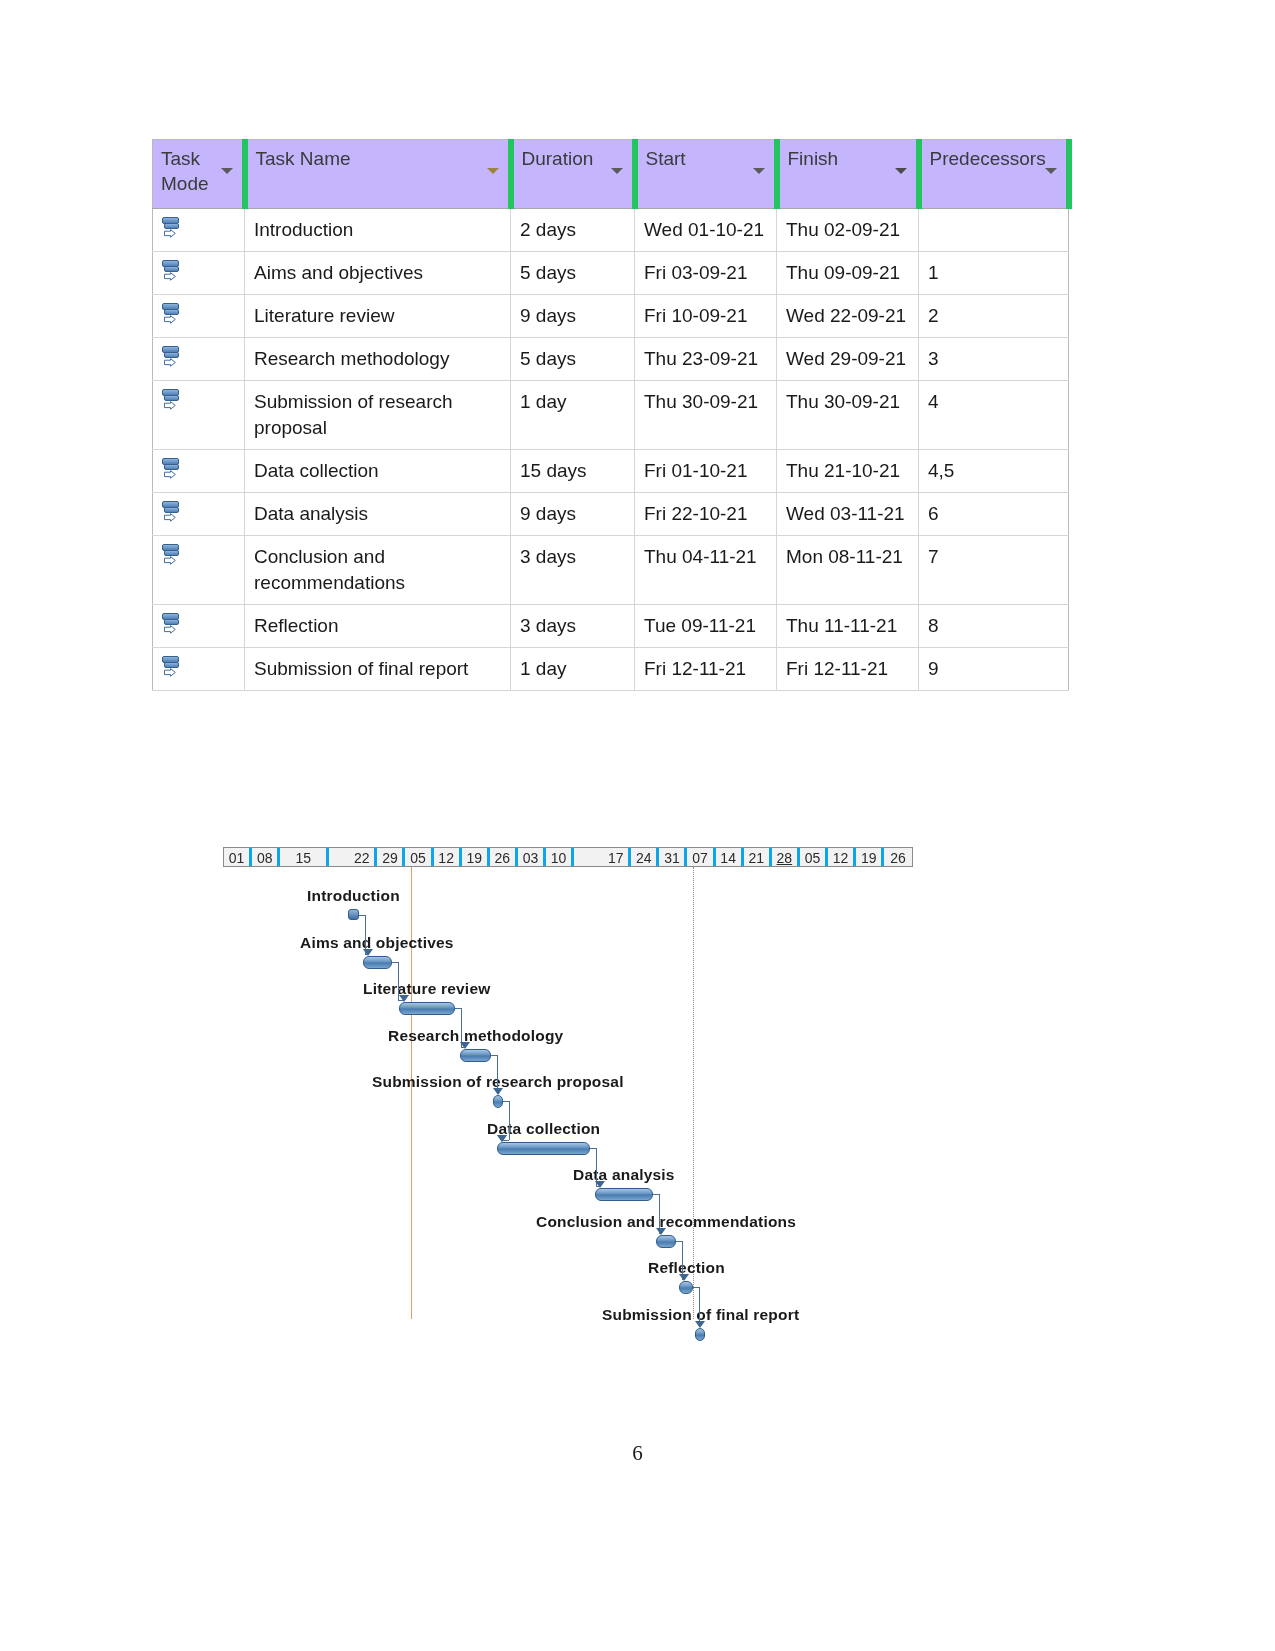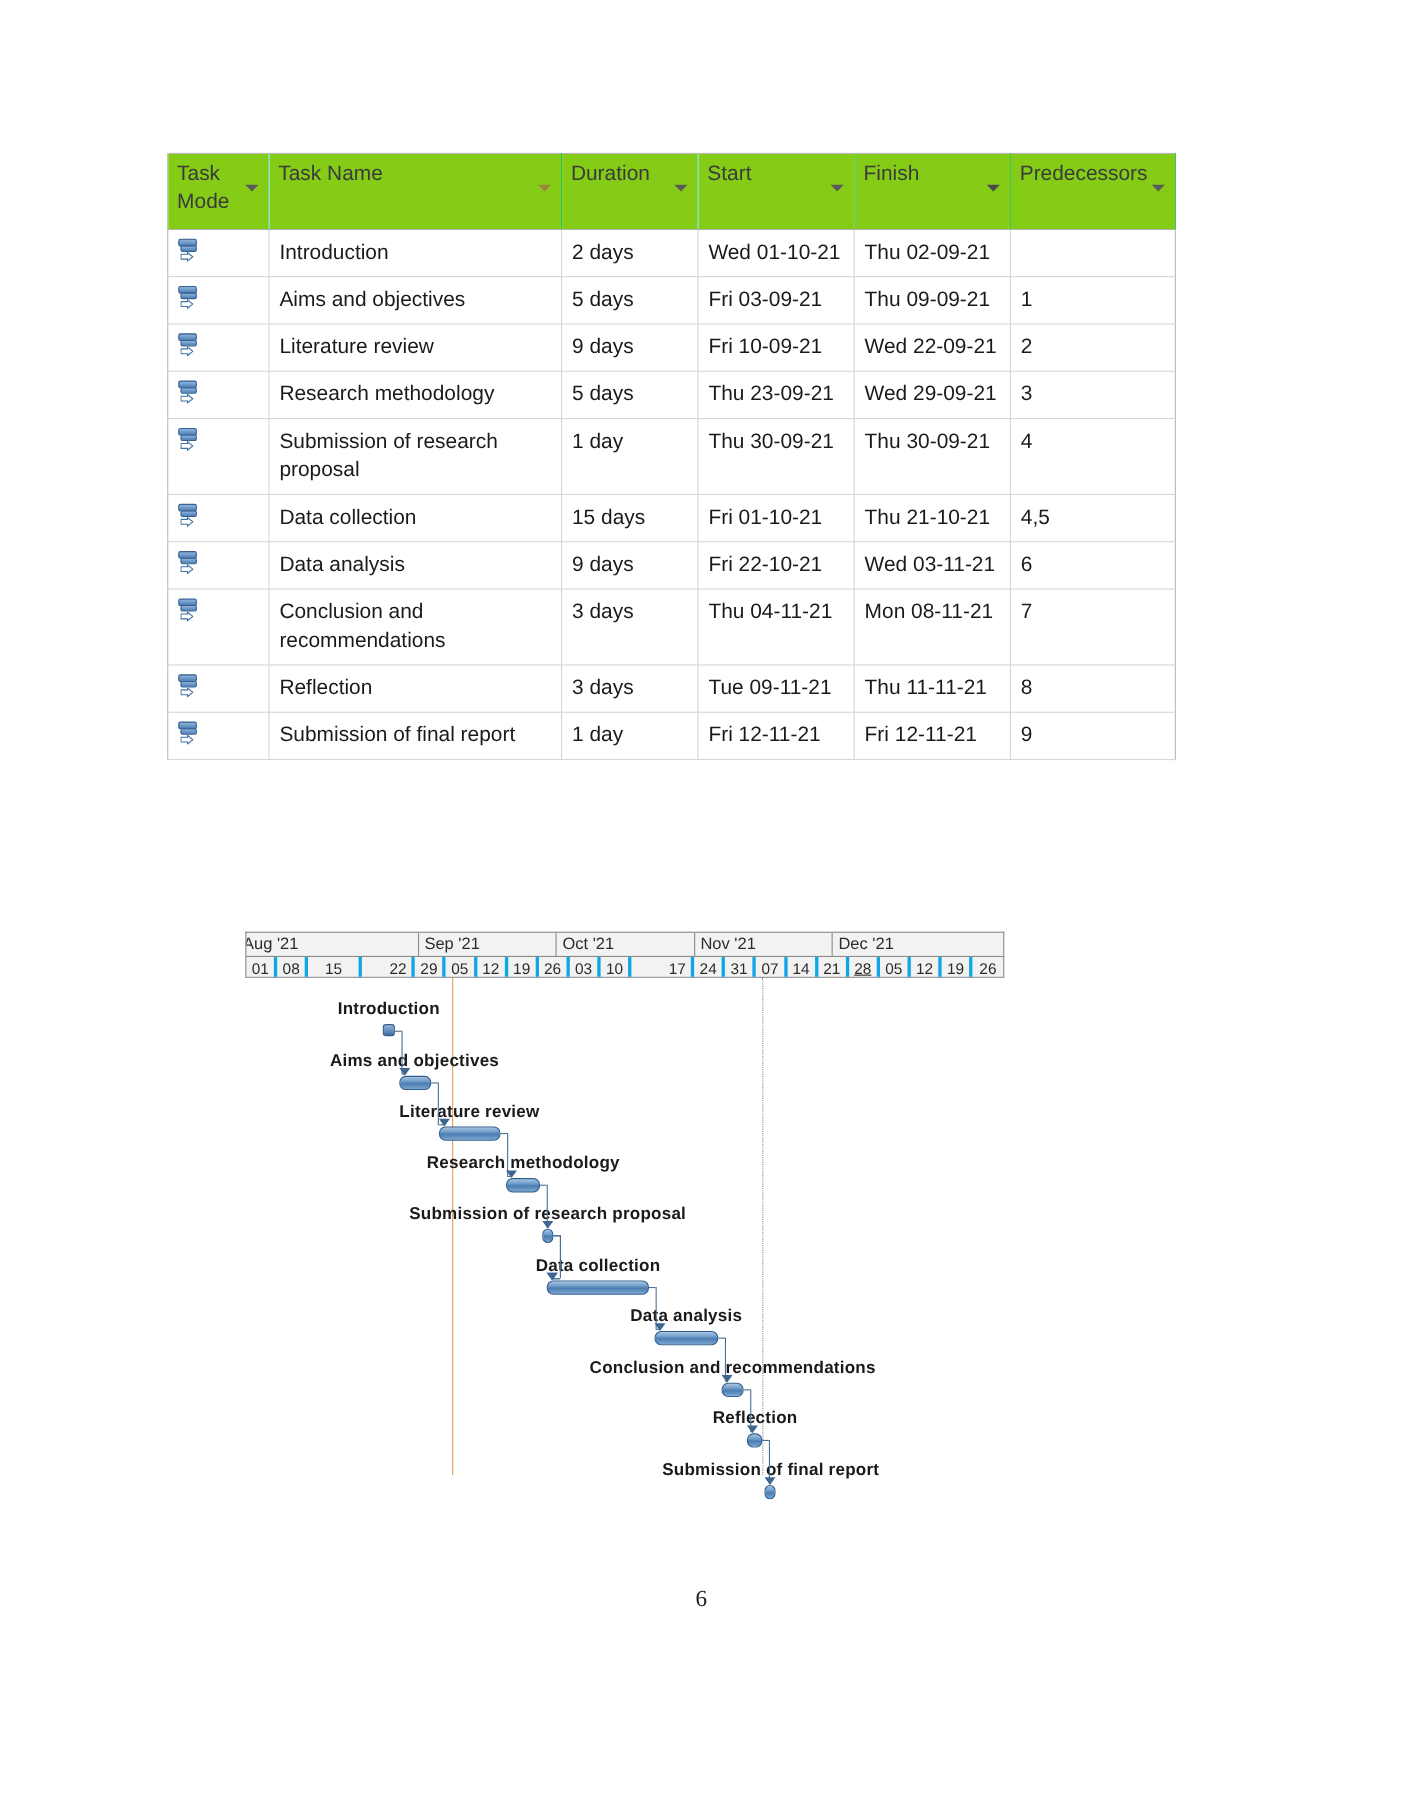--- a/index.html
+++ b/index.html
@@ -18,22 +18,22 @@
   #grid col.c-mode{width:92px}
   #grid col.c-name{width:266px}
   #grid col.c-dur{width:124px}
   #grid col.c-start{width:142px}
   #grid col.c-finish{width:142px}
   #grid col.c-pred{width:150px}
 
   #grid th{
     height:62px;padding:6px 8px 0 8px;vertical-align:top;text-align:left;
     font-weight:normal;font-size:19px;color:#3b3b3b;
-    border-right:1px solid #22c55e;border-bottom:1px solid #a8a8a8;
-    background:#84cc16;position:relative;
+    border-right:6px solid #22c55e;border-bottom:1px solid #a8a8a8;
+    background:#c4b5fd;position:relative;
   }
   #grid th:first-child{border-left:1px solid #b9b9b9;}
   th.hdr-name{
     background:linear-gradient(to bottom,#fdf0b9 0%,#fde89a 42%,#fcd863 100%);
     color:#8a7430;border-right:1px solid #d9bc57;
   }
   th.hdr-finish{
     background:#fcd34a;color:#4a4a4a;
     border-right:1px solid #d9bc57;border-left:1px solid #d9bc57;
   }
@@ -332,27 +332,20 @@
         <td class="cell-name">Submission of final report</td>
         <td class="cell-dur">1 day</td>
         <td class="cell-date">Fri 12-11-21</td>
         <td class="cell-date">Fri 12-11-21</td>
         <td class="cell-pred">9</td>
       </tr>
     </tbody>
 </table>
 
 <div id="gantt">
-  <div class="tl-months" id="tl-months">
-      <div class="mo-cell" style="width: 156.818px; text-indent: -8px;">Aug '21</div>
-      <div class="mo-cell" style="width: 125.455px;">Sep '21</div>
-      <div class="mo-cell" style="width: 125.455px;">Oct '21</div>
-      <div class="mo-cell" style="width: 125.455px;">Nov '21</div>
-      <div class="mo-cell" style="width: 125.455px;">Dec '21</div>
-    </div>
   <div class="tl-weeks" id="tl-weeks">
       <div class="wk-cell" style="width: 31.3636px;">01</div>
       <div class="wk-cell" style="width: 31.3636px;">08</div>
       <div class="wk-cell" style="width: 55px;">15</div>
       <div class="wk-cell" style="width: 31.3636px; margin-left: 20px;">22</div>
       <div class="wk-cell" style="width: 31.3636px;">29</div>
       <div class="wk-cell" style="width: 31.3636px;">05</div>
       <div class="wk-cell" style="width: 31.3636px;">12</div>
       <div class="wk-cell" style="width: 31.3636px;">19</div>
       <div class="wk-cell" style="width: 31.3636px;">26</div>

